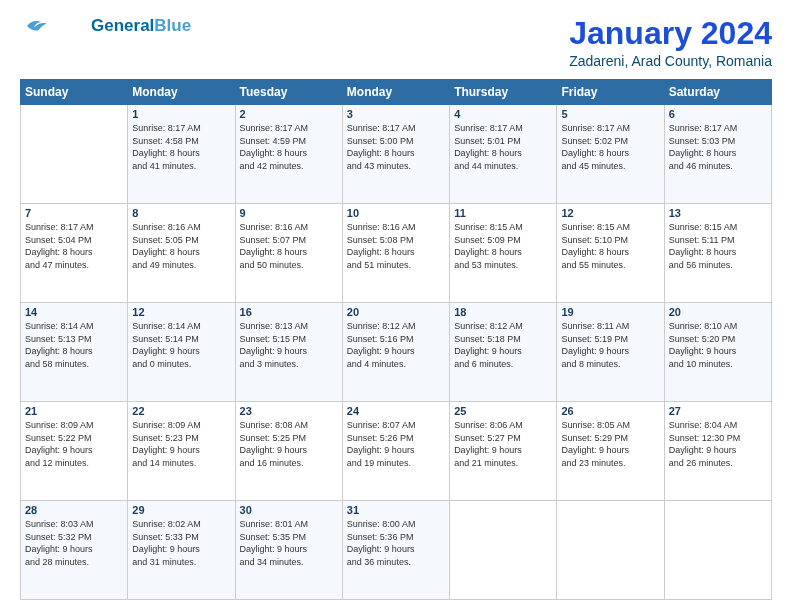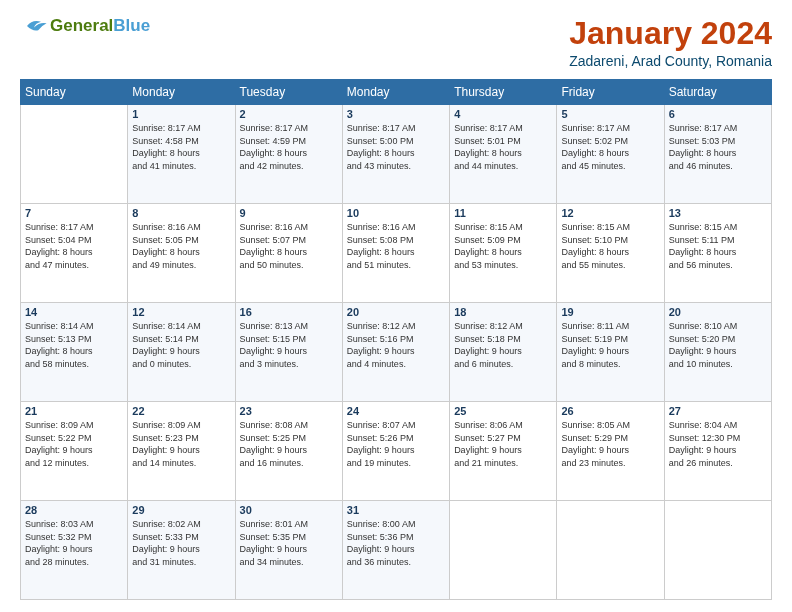--- a/index.html
+++ b/index.html
@@ -36,39 +36,39 @@
     .logo-bird {
       width: 28px;
       height: 20px;
     }
     .title-block {
       text-align: right;
     }
     .main-title {
       font-size: 32px;
       font-weight: bold;
-      color: #c2410c;
+      color: #1d4ed8;
       line-height: 1.1;
     }
     .subtitle {
       font-size: 14px;
       color: #0c4a6e;
       margin-top: 2px;
     }
     table {
       width: 100%;
       border-collapse: collapse;
       flex: 1;
       table-layout: fixed;
     }
     thead tr th {
       background-color: #2e6da4;
       color: white;
       font-size: 12px;
-      font-weight: normal;
+      font-weight: bold;
       padding: 5px 4px;
       text-align: left;
       border: 1px solid #2e6da4;
       margin-top: 40px;
     }
     tbody tr td {
       border: 1px solid #ccc;
       vertical-align: top;
       padding: 3px 4px;
       font-size: 9.5px;
@@ -101,21 +101,21 @@
 <body>
 
 <div class="page">
   <div class="header">
     <div class="logo">
       <div class="logo-wrapper">
         <svg class="logo-bird" viewBox="0 0 40 28" xmlns="http://www.w3.org/2000/svg">
           <path d="M10 14 Q18 4 30 8 Q22 10 20 16 Q28 8 38 10 Q30 14 26 20 Q18 22 10 14Z" fill="#4a9fd4"></path>
         </svg>
         <div>
-          <span style="font-size:17px;font-weight:bold;color:#4d7c0f;">General</span><span style="font-size:17px;font-weight:bold;color:#4a9fd4;text-align:right;">Blue</span>
+          <span style="font-size:17px;font-weight:bold;color:#0369a1;margin-left:41px;">General</span><span style="font-size:17px;font-weight:bold;color:#4a9fd4;text-align:right;">Blue</span>
         </div>
       </div>
     </div>
     <div class="title-block">
       <div class="main-title">January 2024</div>
       <div class="subtitle">Zadareni, Arad County, Romania</div>
     </div>
   </div>
 
   <table>

